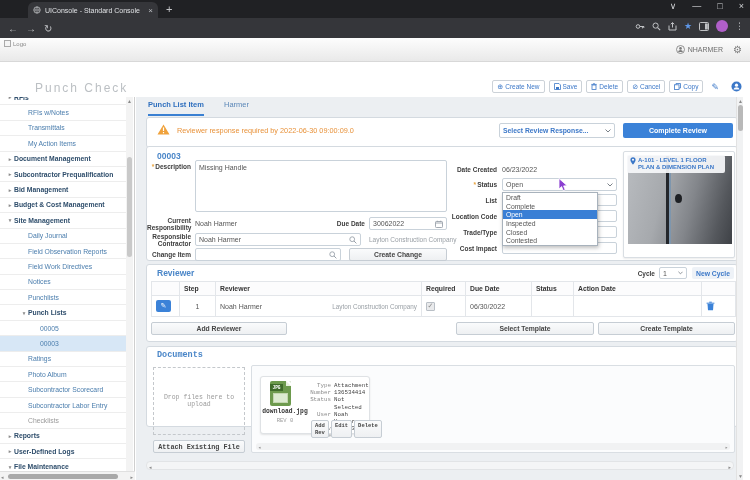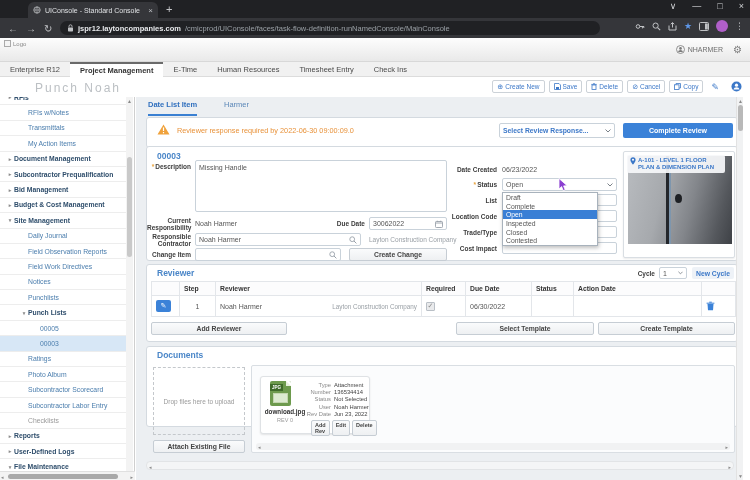--- a/index.html
+++ b/index.html
@@ -136,30 +136,20 @@
       <span>□</span>
       <span>×</span>
     </div>
   </div>
 
   <div class="navbar">
     <span class="nav-arrow">←</span>
     <span class="nav-arrow">→</span>
     <span class="nav-arrow">↻</span>
   </div>
-  <div class="urlbar">
-    <span>
-      <svg width="7" height="8" viewBox="0 0 7 8">
-          <rect x="1" y="3.4" width="5" height="4" rx="0.7" fill="#bfc1c4"></rect>
-          <path d="M2 3.4 V2.3 a1.5 1.5 0 0 1 3 0 V3.4" fill="none" stroke="#bfc1c4" stroke-width="0.9"></path>
-        </svg>
-    </span>
-    <span class="url-domain">jspr12.laytoncompanies.com</span>
-    <span class="url-path">/cmicprod/UIConsole/faces/task-flow-definition-runNamedConsole/MainConsole</span>
-  </div>
   <div class="nav-right">
     <span>
       <svg width="10" height="9" viewBox="0 0 10 9">
           <circle cx="3" cy="4.5" r="1.8" fill="none" stroke="#c0c2c5" stroke-width="1"></circle>
           <path d="M4.8 4.5 H9 M7.4 4.5 V6.4 M8.8 4.5 V6" stroke="#c0c2c5" stroke-width="1"></path>
         </svg>
     </span>
     <span>
       <svg width="9" height="9" viewBox="0 0 9 9">
           <circle cx="3.6" cy="3.6" r="2.6" fill="none" stroke="#c0c2c5" stroke-width="1"></circle>
@@ -195,31 +185,23 @@
             <circle cx="4.5" cy="4.5" r="4" fill="none" stroke="#7a7a7a" stroke-width="0.8"></circle>
             <circle cx="4.5" cy="3.4" r="1.3" fill="#7a7a7a"></circle>
             <path d="M2 7 a2.6 2.6 0 0 1 5 0" fill="#7a7a7a"></path>
           </svg>
       </span>
       <span>NHARMER</span>
     </span>
     <span class="gear">⚙</span>
   </div>
 
-  <div class="menubar">
-    <span class="menu-item">Enterprise R12</span>
-    <span class="menu-item active">Project Management</span>
-    <span class="menu-item">E-Time</span>
-    <span class="menu-item">Human Resources</span>
-    <span class="menu-item">Timesheet Entry</span>
-    <span class="menu-item">Check Ins</span>
-  </div>
 
   <div class="pagebar"></div>
-  <div class="page-title">Punch Noah</div>
+  <div class="page-title">Punch Check</div>
   <div class="pg-toolbar">
     <span class="tb-btn">
       <span class="tb-ic">⊕</span>
       <span>Create New</span>
     </span>
     <span class="tb-btn">
       <span>
           <svg width="7" height="7" viewBox="0 0 7 7">
             <path d="M0.5 0.5 H5 L6.5 2 V6.5 H0.5 Z" fill="none" stroke="#3c78c8" stroke-width="0.8"></path>
             <rect x="2" y="4" width="3" height="2.5" fill="#3c78c8"></rect>
@@ -357,21 +339,21 @@
     </div>
   </div>
   <div class="sb-hscroll">
     <span class="scroll-arrow" style="left:1px;top:2px;">◂</span>
     <div class="sb-hthumb"></div>
     <span class="scroll-arrow" style="right:2px;top:2px;">▸</span>
   </div>
 
   <div class="main">
 
-    <span class="m-tab active" style="left:12px;">Date List Item</span>
+    <span class="m-tab active" style="left:12px;">Punch List Item</span>
     <span class="m-tab idle" style="left:88px;">Harmer</span>
 
     <div class="card" style="left:10px; top:20px; width:592px; height:31px;">
       <span style="position:absolute;left:10px;top:6px;">
         <svg width="13" height="11" viewBox="0 0 13 11">
             <path d="M6.5 0.5 L12.5 10.5 H0.5 Z" fill="#f0a23c"></path>
             <rect x="5.9" y="3.4" width="1.2" height="3.6" fill="#fff"></rect>
             <rect x="5.9" y="8" width="1.2" height="1.3" fill="#fff"></rect>
           </svg>
       </span>
@@ -542,21 +524,21 @@
             </td>
           </tr>
         </tbody>
           </table>
       </div>
       <div class="btn" style="left:4px;top:57px;width:136px;height:13px;">Add Reviewer</div>
       <div class="btn" style="left:309px;top:57px;width:138px;height:13px;">Select Template</div>
       <div class="btn" style="left:451px;top:57px;width:137px;height:13px;">Create Template</div>
     </div>
 
-    <div class="card" style="left:10px; top:249px; width:592px; height:81px;">
+    <div class="card" style="left:10px; top:249px; width:592px; height:81px;font-family:Liberation Mono, monospace;">
       <div class="sec-title" style="position:absolute;left:10px;top:3px;">Documents</div>
       <div class="dropzone">Drop files here to upload</div>
       <div class="btn" style="left:6px;top:93px;width:92px;height:13px;">Attach Existing File</div>
 
       <div class="docstrip">
         <div class="filecard">
           <div class="file-ic">
             <div class="file-corner"></div>
             <div class="file-band">JPG</div>
             <div class="file-inner"></div>

